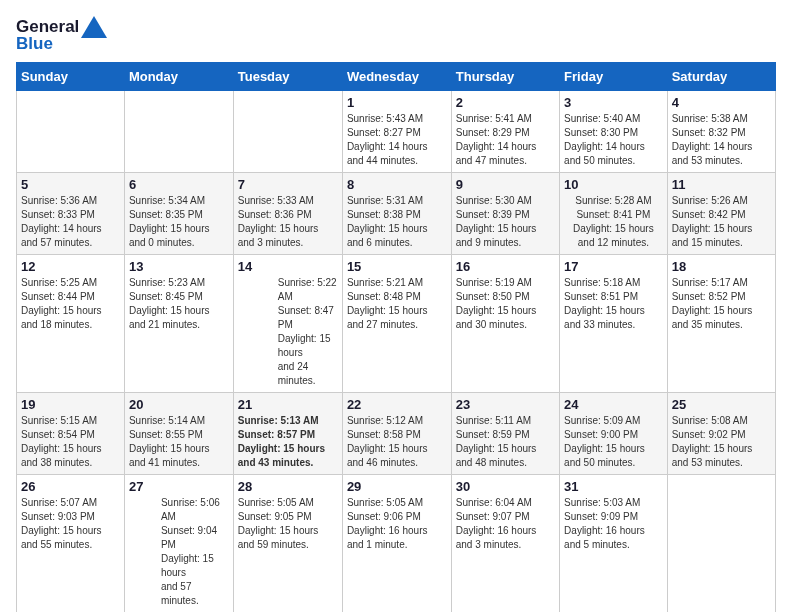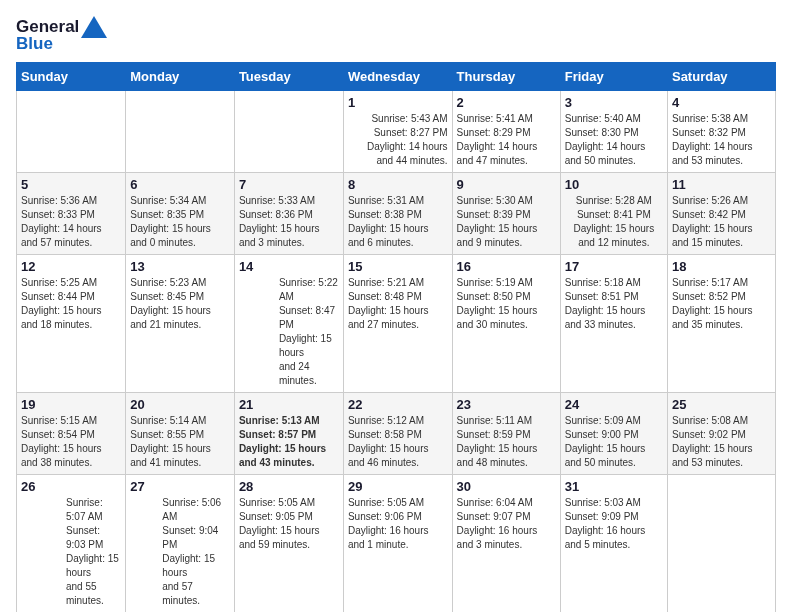--- a/index.html
+++ b/index.html
@@ -109,21 +109,21 @@
         <th>Saturday</th>
       </tr>
   </thead>
   <tbody id="calendar-body">
   <tr>
         <td class="empty-cell"></td>
         <td class="empty-cell"></td>
         <td class="empty-cell"></td>
         <td>
           <span class="day-num">1</span>
-          <div class="day-info" style="white-space: pre-line; text-align: right;">Sunrise: 5:43 AM
+          <div class="day-info" style="white-space: pre-line;">Sunrise: 5:43 AM
 Sunset: 8:27 PM
 Daylight: 14 hours
 and 44 minutes.</div>
         </td>
         <td>
           <span class="day-num">2</span>
           <div class="day-info" style="white-space: pre-line;">Sunrise: 5:41 AM
 Sunset: 8:29 PM
 Daylight: 14 hours
 and 47 minutes.</div>
@@ -292,21 +292,21 @@
           <span class="day-num">25</span>
           <div class="day-info" style="white-space: pre-line;">Sunrise: 5:08 AM
 Sunset: 9:02 PM
 Daylight: 15 hours
 and 53 minutes.</div>
         </td>
       </tr>
       <tr>
         <td>
           <span class="day-num">26</span>
-          <div class="day-info" style="white-space: pre-line; margin-left: 45px;">Sunrise: 5:07 AM
+          <div class="day-info" style="white-space: pre-line;">Sunrise: 5:07 AM
 Sunset: 9:03 PM
 Daylight: 15 hours
 and 55 minutes.</div>
         </td>
         <td>
           <span class="day-num">27</span>
           <div class="day-info" style="white-space: pre-line; margin-left: 32px;">Sunrise: 5:06 AM
 Sunset: 9:04 PM
 Daylight: 15 hours
 and 57 minutes.</div>

